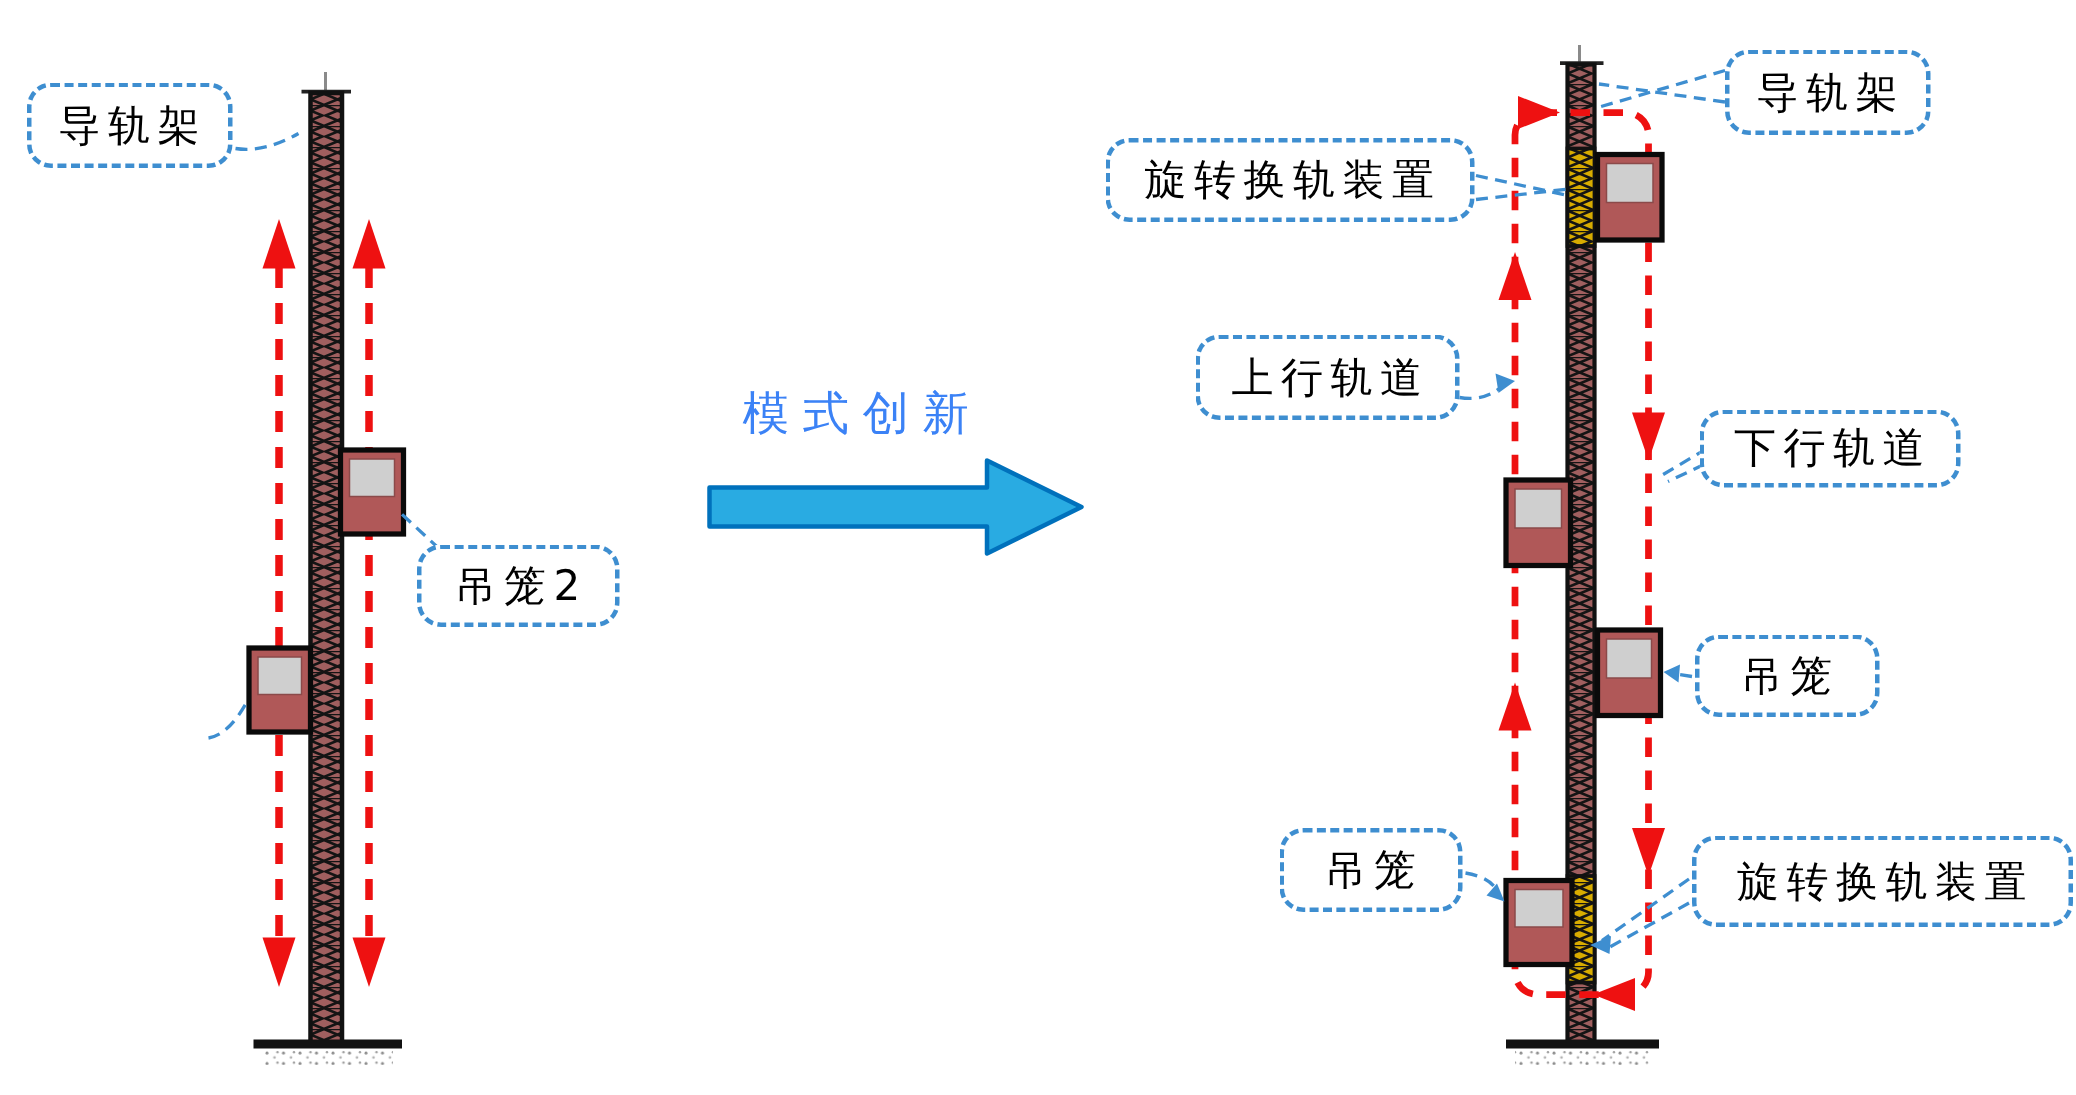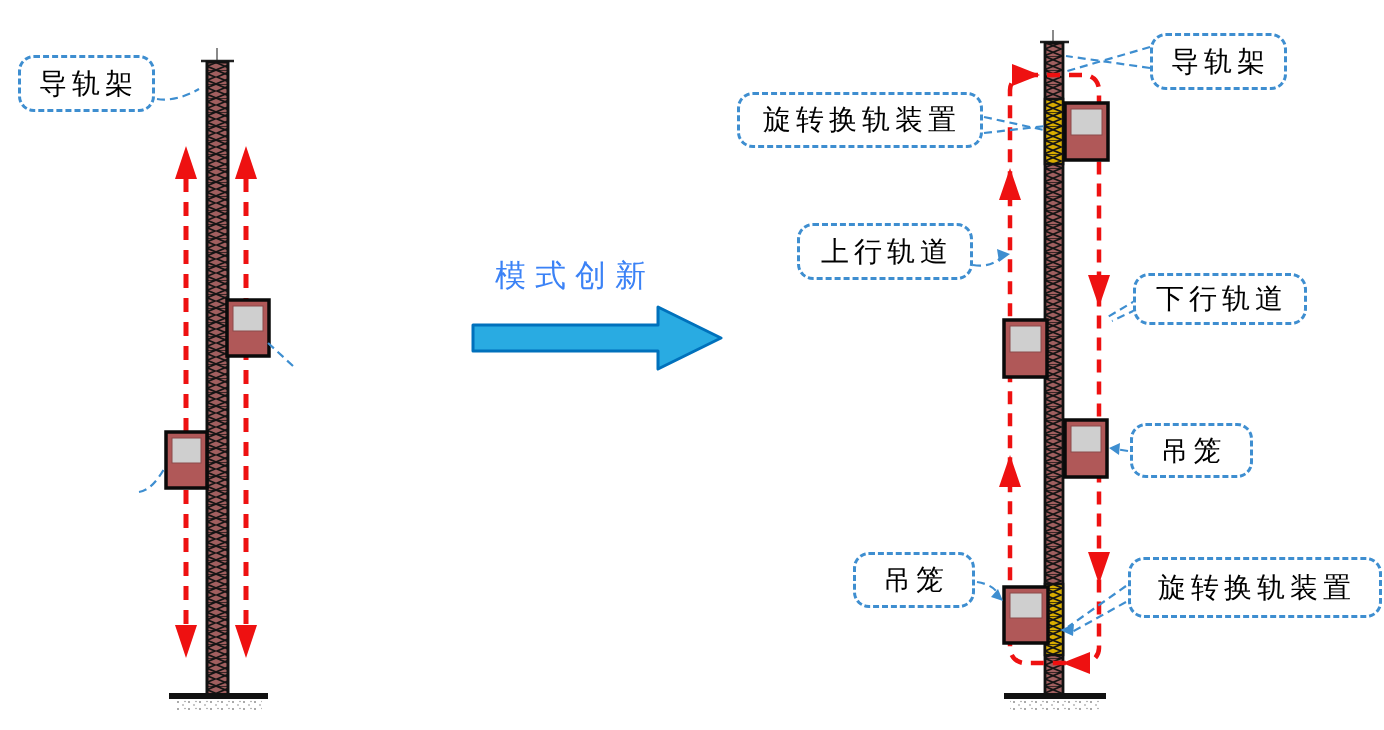--- a/index.html
+++ b/index.html
@@ -147,20 +147,23 @@
         <polygon points="1003,601 991,597 998,589"></polygon>
         <polygon points="1060,630 1074,624 1073,636"></polygon>
       </g>
     </g>
   </svg>
 
   <div class="callout" style="left:18px;top:55px;width:137px;height:57px;">
     <span>导轨架</span>
   </div>
 
+  <div class="callout" style="left:278px;top:363px;width:135px;height:55px;">
+    <span>吊笼2</span>
+  </div>
 
 
   <div class="caption" style="left:470px;top:255px;width:210px;">
     <span>模式创新</span>
   </div>
 
   <div class="callout" style="left:1150px;top:33px;width:137px;height:57px;">
     <span>导轨架</span>
   </div>
 

